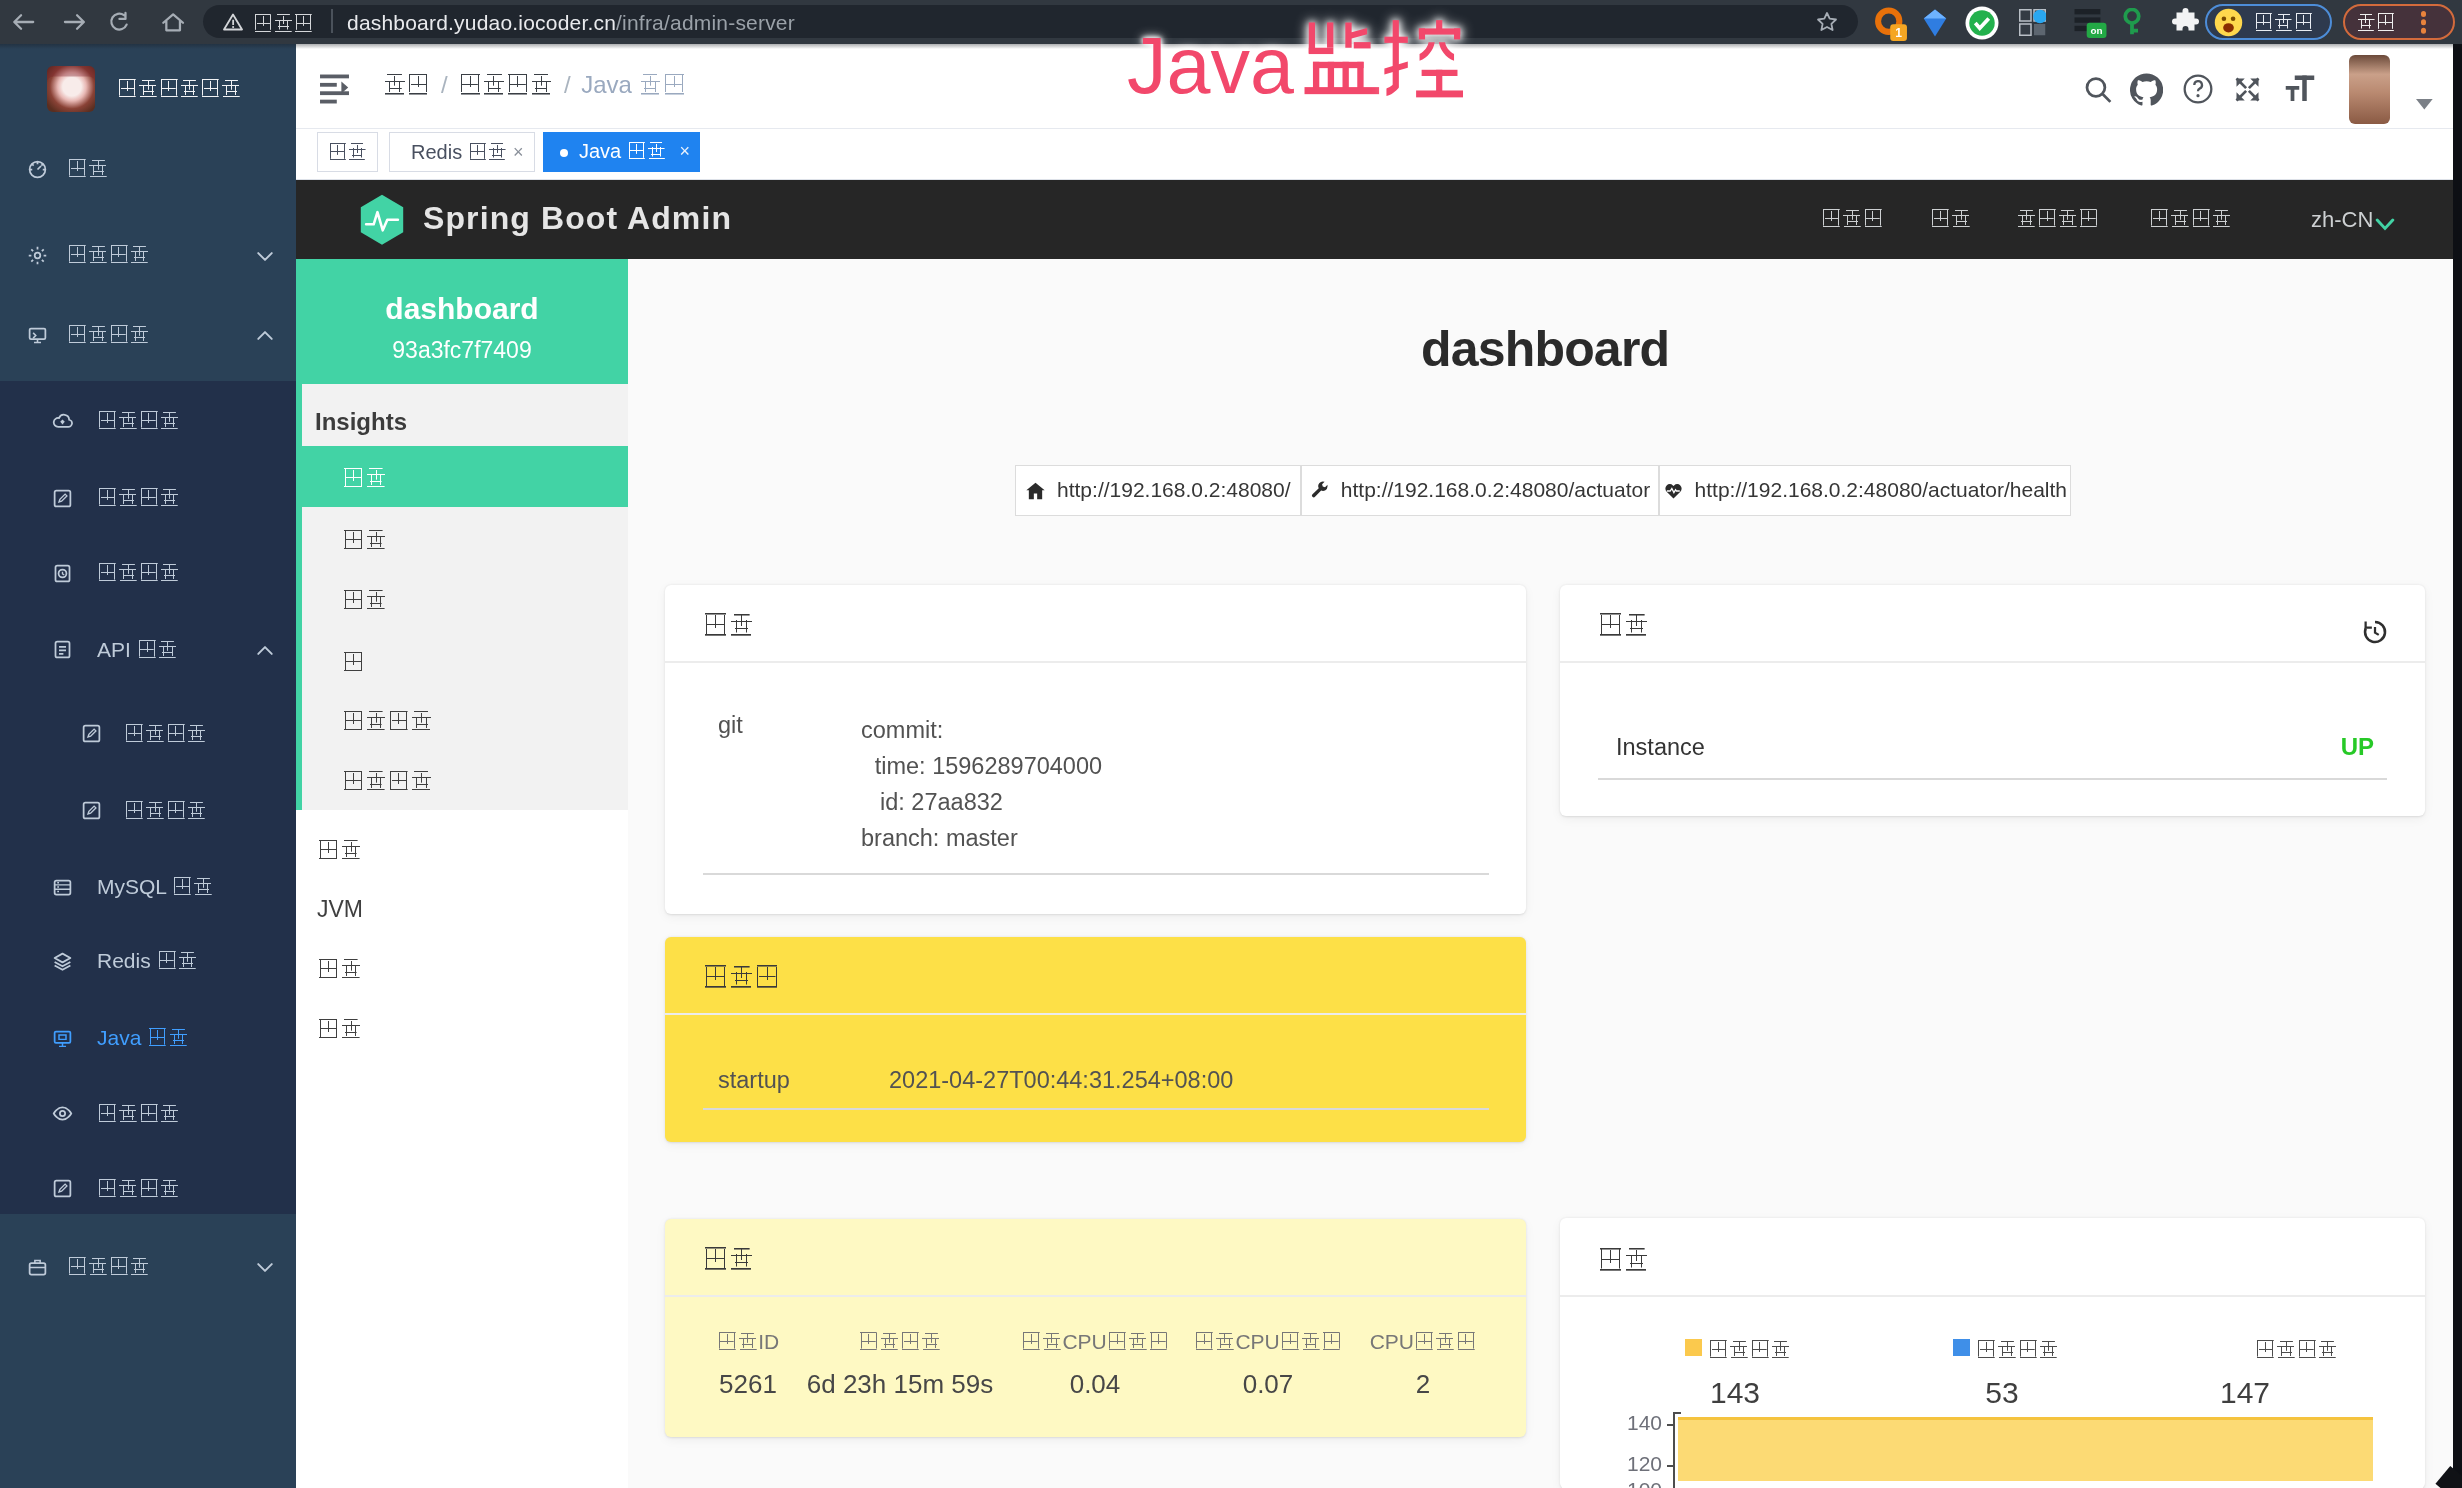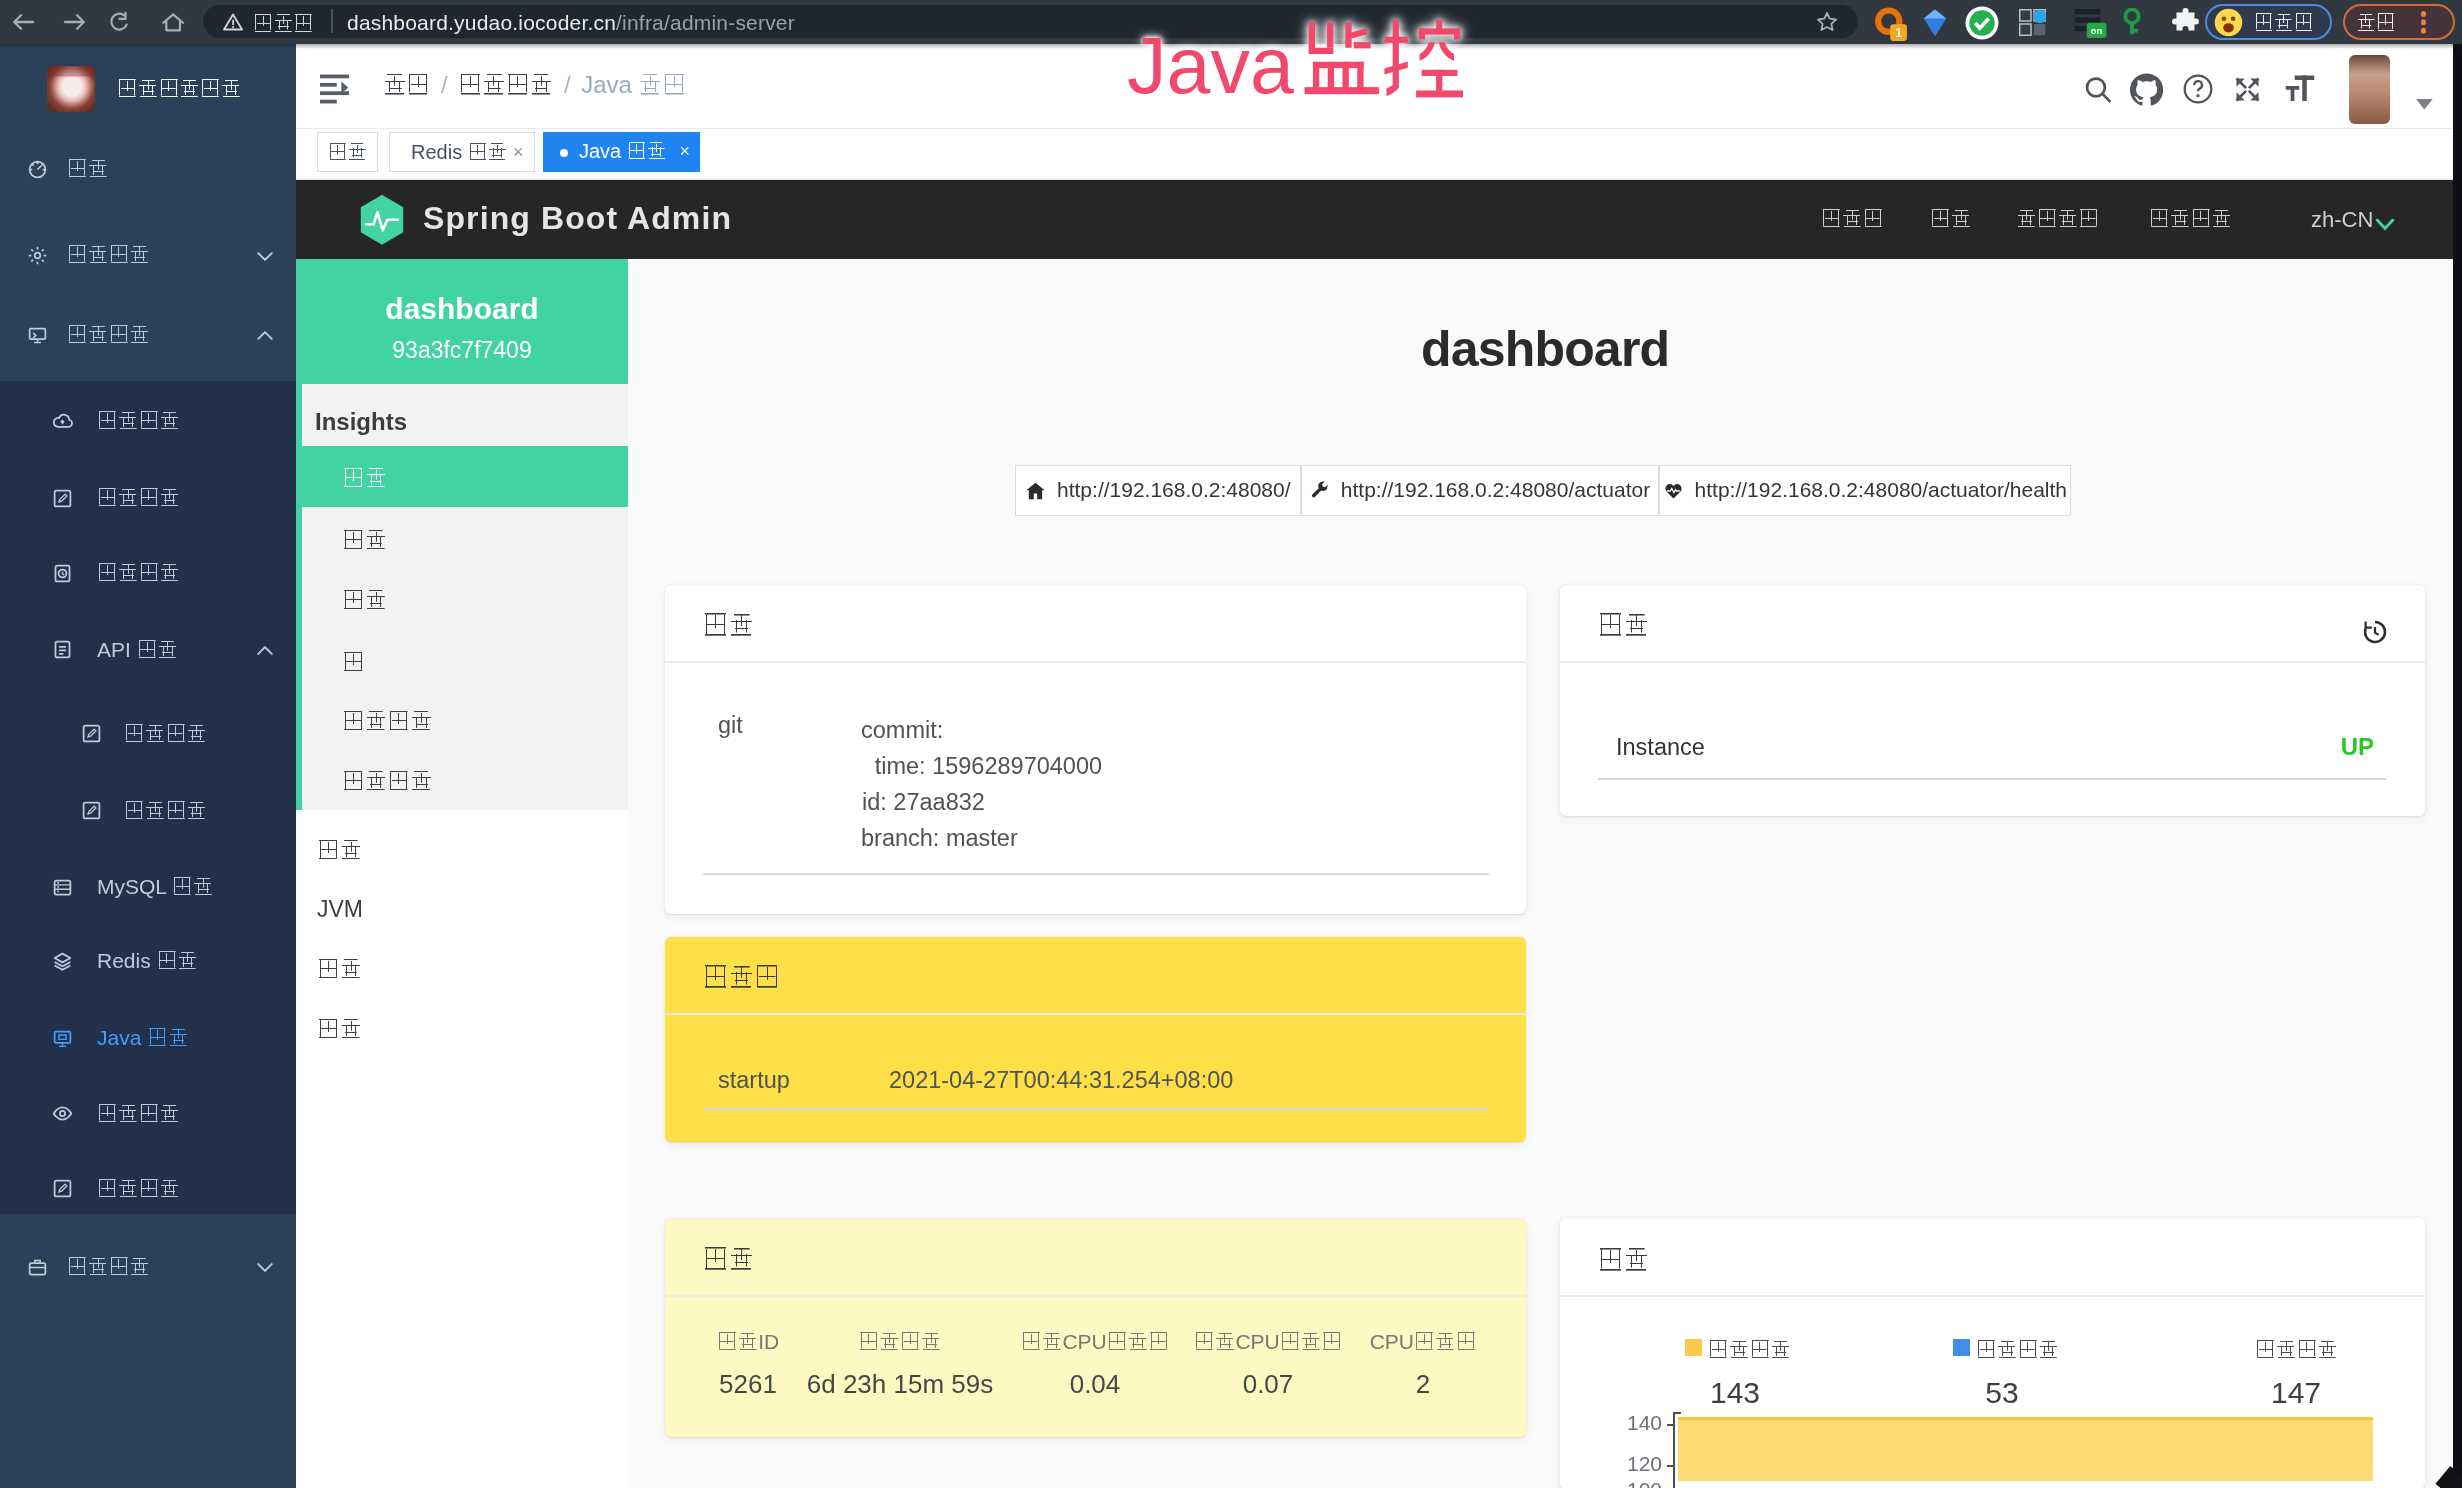--- a/index.html
+++ b/index.html
@@ -281,21 +281,21 @@
         <path d="M21 6.5a5.5 5.5 0 0 1-7.6 5L6 19a2.1 2.1 0 0 1-3-3l7.5-7.4A5.5 5.5 0 0 1 17.5 1l-3 3 .8 2.7L18 7.5l3-3Z"></path>
       </svg><span style="margin-left:11px">http://192.168.0.2:48080/actuator</span></div>
     <div class="abs" style="left:1031px;top:206px;width:412px;height:51px;border:1.5px solid #dcdcdc;background:#fff;font-size:21px;color:#363636;line-height:48px;text-align:center"><svg style="display:inline-block;vertical-align:-3.8px" width="21" height="20" viewBox="0 0 24 24" fill="#2b2b2b">
         <path d="M12 21 3.8 12.8a5.3 5.3 0 0 1 7.5-7.5l.7.7.7-.7a5.3 5.3 0 0 1 7.5 7.5Z"></path>
         <path d="M4 12h4l2-3 2.5 5 2-3.5 1 1.5h4" stroke="#fff" stroke-width="1.6" fill="none"></path>
       </svg><span style="margin-left:10.6px">http://192.168.0.2:48080/actuator/health</span></div>
     <div class="abs" style="left:37px;top:326px;width:861px;height:329px;background:#fff;border-radius:6px;box-shadow:0 0.8px 2.3px rgba(0,0,0,.10),0 3px 10.6px rgba(0,0,0,.05)">
       <div class="abs" style="left:38px;top:25px;font-size:26px;font-weight:600;color:#3a3a3a"><i class="c"></i><i class="c v"></i></div>
       <div class="abs" style="left:0;top:76px;width:861px;height:1.5px;background:#ececec"></div>
       <div class="abs" style="left:53px;top:127px;font-size:23.5px;color:#525252">git</div>
-      <div class="abs" style="left:196px;top:127px;font-size:23.5px;color:#525252;line-height:36px">commit:<br><span style="margin-left:13.7px">time: 1596289704000</span><br><span style="margin-left:1px">id: 27aa832</span><br>branch: master</div>
+      <div class="abs" style="left:196px;top:127px;font-size:23.5px;color:#525252;line-height:36px">commit:<br><span style="margin-left:13.7px">time: 1596289704000</span><br><span style="margin-left:19px">id: 27aa832</span><br>branch: master</div>
       <div class="abs" style="left:38px;top:288px;width:786px;height:1.5px;background:#d9d9d9"></div>
     </div>
     <div class="abs" style="left:932px;top:326px;width:865px;height:231px;background:#fff;border-radius:6px;box-shadow:0 0.8px 2.3px rgba(0,0,0,.10),0 3px 10.6px rgba(0,0,0,.05)">
       <div class="abs" style="left:38px;top:25px;font-size:26px;font-weight:600;color:#3a3a3a"><i class="c"></i><i class="c v"></i></div>
       <svg class="abs" style="left:800px;top:32px" width="30" height="30" viewBox="0 0 24 24" fill="none" stroke="#2f2f2f" stroke-width="2">
         <path d="M12 4a8 8 0 1 1-7.4 5"></path>
         <path d="M4.5 3.5v5h5" stroke-width="1.8"></path>
         <path d="M12 8v4.5l3 1.8" stroke-width="1.8"></path>
       </svg>
       <div class="abs" style="left:0;top:76px;width:865px;height:1.5px;background:#ececec"></div>
@@ -327,21 +327,21 @@
     <div class="abs" style="left:932px;top:959px;width:865px;height:271px;background:#fff;border-radius:6px;box-shadow:0 0.8px 2.3px rgba(0,0,0,.10),0 3px 10.6px rgba(0,0,0,.05);overflow:hidden">
       <div class="abs" style="left:38px;top:26.5px;font-size:26px;font-weight:600;color:#3a3a3a"><i class="c"></i><i class="c v"></i></div>
       <div class="abs" style="left:0;top:77px;width:865px;height:1.5px;background:#ececec"></div>
       <div class="abs" style="left:125px;top:121px;width:16.7px;height:16.7px;background:#fbc94d"></div>
       <div class="abs" style="left:148px;top:120px;font-size:21px;color:#4c4c4c"><i class="c"></i><i class="c v"></i><i class="c"></i><i class="c v"></i></div>
       <div class="abs" style="left:393px;top:121px;width:16.7px;height:16.7px;background:#3f8fe8"></div>
       <div class="abs" style="left:416px;top:120px;font-size:21px;color:#4c4c4c"><i class="c"></i><i class="c v"></i><i class="c"></i><i class="c v"></i></div>
       <div class="abs" style="left:695px;top:120px;font-size:21px;color:#4c4c4c"><i class="c"></i><i class="c v"></i><i class="c"></i><i class="c v"></i></div>
       <div class="abs" style="left:99px;top:158px;width:152px;text-align:center;font-size:30px;color:#3f3f3f">143</div>
       <div class="abs" style="left:366px;top:158px;width:152px;text-align:center;font-size:30px;color:#3f3f3f">53</div>
-      <div class="abs" style="left:660px;top:158px;width:152px;text-align:center;font-size:30px;color:#3f3f3f">147</div>
+      <div class="abs" style="left:660px;top:158px;width:152px;font-size:30px;color:#3f3f3f">147</div>
       <div class="abs" style="left:56px;top:193px;width:46px;text-align:right;font-size:21px;color:#6e7079">140</div>
       <div class="abs" style="left:56px;top:234px;width:46px;text-align:right;font-size:21px;color:#6e7079">120</div>
       <div class="abs" style="left:56px;top:260px;width:46px;text-align:right;font-size:21px;color:#6e7079">100</div>
       <div class="abs" style="left:113px;top:194px;width:1.5px;height:77px;background:#4d4d4d"></div>
       <div class="abs" style="left:113px;top:194px;width:7.6px;height:1.5px;background:#4d4d4d"></div>
       <div class="abs" style="left:107px;top:206px;width:7.6px;height:1.5px;background:#4d4d4d"></div>
       <div class="abs" style="left:107px;top:247px;width:7.6px;height:1.5px;background:#4d4d4d"></div>
       <div class="abs" style="left:118px;top:199px;width:695px;height:64px;background:#fcda74;border-top:3.8px solid #f5c33e"></div>
     </div>
   </div>

